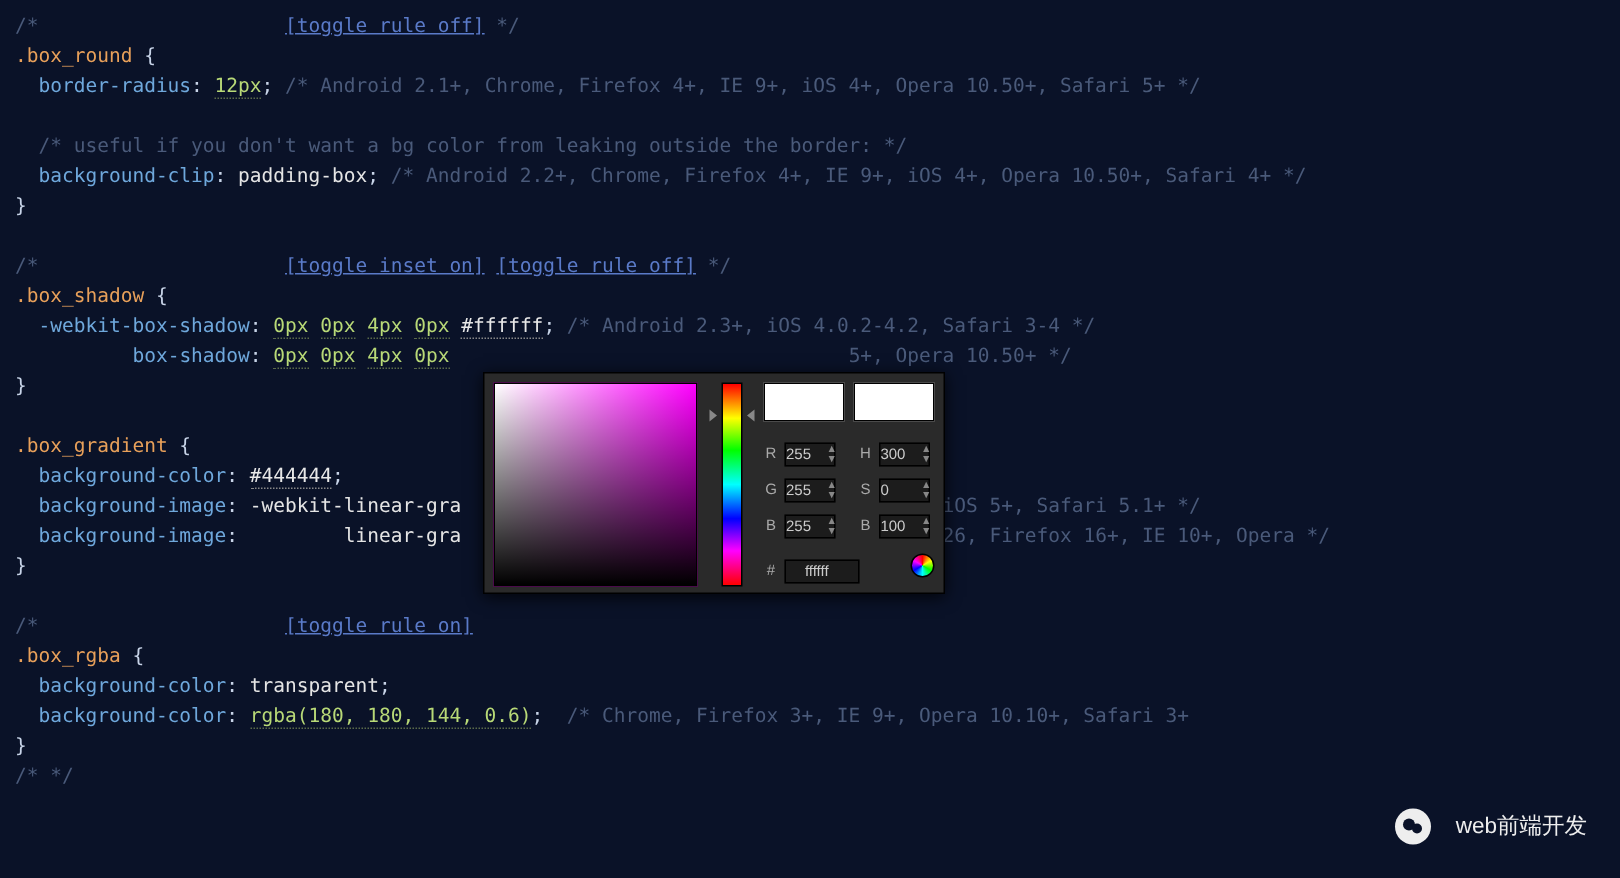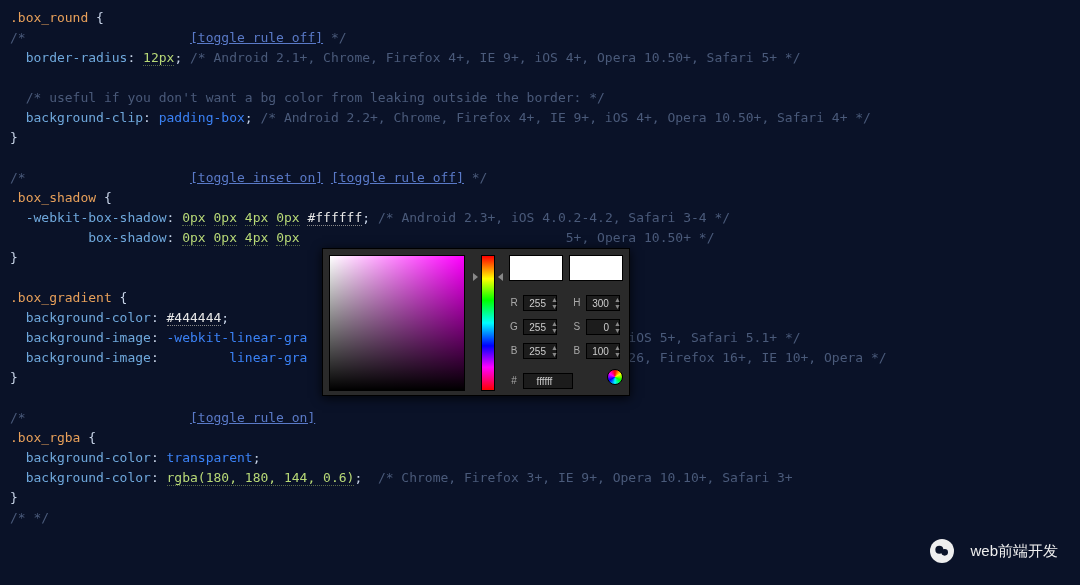--- a/index.html
+++ b/index.html
@@ -14,21 +14,21 @@
     overflow: hidden;
     position: relative;
     padding: 8px 10px;
   }
   .line { white-space: pre; }
   .comment { color: #4a5a7a; }
   .selector { color: #e8a05a; }
   .prop { color: #6fa8dc; }
   .val-num { color: #b8d977; border-bottom: 1px dotted #5a6a4a; }
   .val-hex { color: #e8e8e8; border-bottom: 1px dotted #888; }
-  .val-kw { color: #3b82f6; }
+  .val-kw { color: #e5e5e5; }
   .val-fn { color: #b8d977; border-bottom: 1px dotted #5a6a4a; }
   .brace { color: #c8d4e8; }
   .punct { color: #c8d4e8; }
   .toggle { color: #5a7ac8; text-decoration: underline; cursor: pointer; }
   .link-u { }
 
   
   .picker {
     position: absolute;
     left: 322px;
@@ -89,21 +89,21 @@
     align-items: center;
     gap: 4px;
   }
   .field-row .lbl { width: 10px; text-align: center; color: #aaa; }
   .field-row input {
     width: 34px; height: 16px;
     background: #1c1c1c;
     border: 1px solid #000;
     color: #ccc;
     font-size: 10px;
-    text-align: right;
+    text-align: left;
     padding-right: 10px;
   }
   .spin { font-size: 7px; color: #888; margin-left: -10px; line-height: 7px; }
   .row-rh { top: 44px; }
   .row-gs { top: 68px; }
   .row-bb { top: 92px; }
   .row-hex { top: 122px; }
   .row-hex input { width: 50px; text-align: center; padding-left: 3px; }
   .wheel {
     position: absolute;
@@ -138,22 +138,22 @@
     justify-content: center;
     position: relative;
   }
   .wm-icon svg { width: 16px; height: 16px; }
 </style>
 </head>
 <body>
 
 <div>
 
+<div class="line"><span class="comment">/*                     </span><span class="toggle">[toggle rule off]</span><span class="comment"> */</span></div>
 <div class="line"><span class="selector">.box_round</span> <span class="brace">{</span></div>
-<div class="line"><span class="comment">/*                     </span><span class="toggle">[toggle rule off]</span><span class="comment"> */</span></div>
 <div class="line">  <span class="prop">border-radius</span><span class="punct">:</span> <span class="val-num">12px</span><span class="punct">;</span> <span class="comment">/* Android 2.1+, Chrome, Firefox 4+, IE 9+, iOS 4+, Opera 10.50+, Safari 5+ */</span></div>
 <div class="line">&nbsp;</div>
 <div class="line">  <span class="comment">/* useful if you don't want a bg color from </span><span class="comment link-u">leaking outside</span><span class="comment"> the border: */</span></div>
 <div class="line">  <span class="prop">background-clip</span><span class="punct">:</span> <span class="val-kw">padding-box</span><span class="punct">;</span> <span class="comment">/* Android 2.2+, Chrome, Firefox 4+, IE 9+, iOS 4+, Opera 10.50+, Safari 4+ */</span></div>
 <div class="line"><span class="brace">}</span></div>
 <div class="line">&nbsp;</div>
 
 <div class="line"><span class="comment">/*                     </span><span class="toggle">[toggle inset on]</span> <span class="toggle">[toggle rule off]</span><span class="comment"> */</span></div>
 <div class="line"><span class="selector">.box_shadow</span> <span class="brace">{</span></div>
 <div class="line">  <span class="prop">-webkit-box-shadow</span><span class="punct">:</span> <span class="val-num">0px</span> <span class="val-num">0px</span> <span class="val-num">4px</span> <span class="val-num">0px</span> <span class="val-hex">#ffffff</span><span class="punct">;</span> <span class="comment">/* Android 2.3+, iOS 4.0.2-4.2, Safari 3-4 */</span></div>

